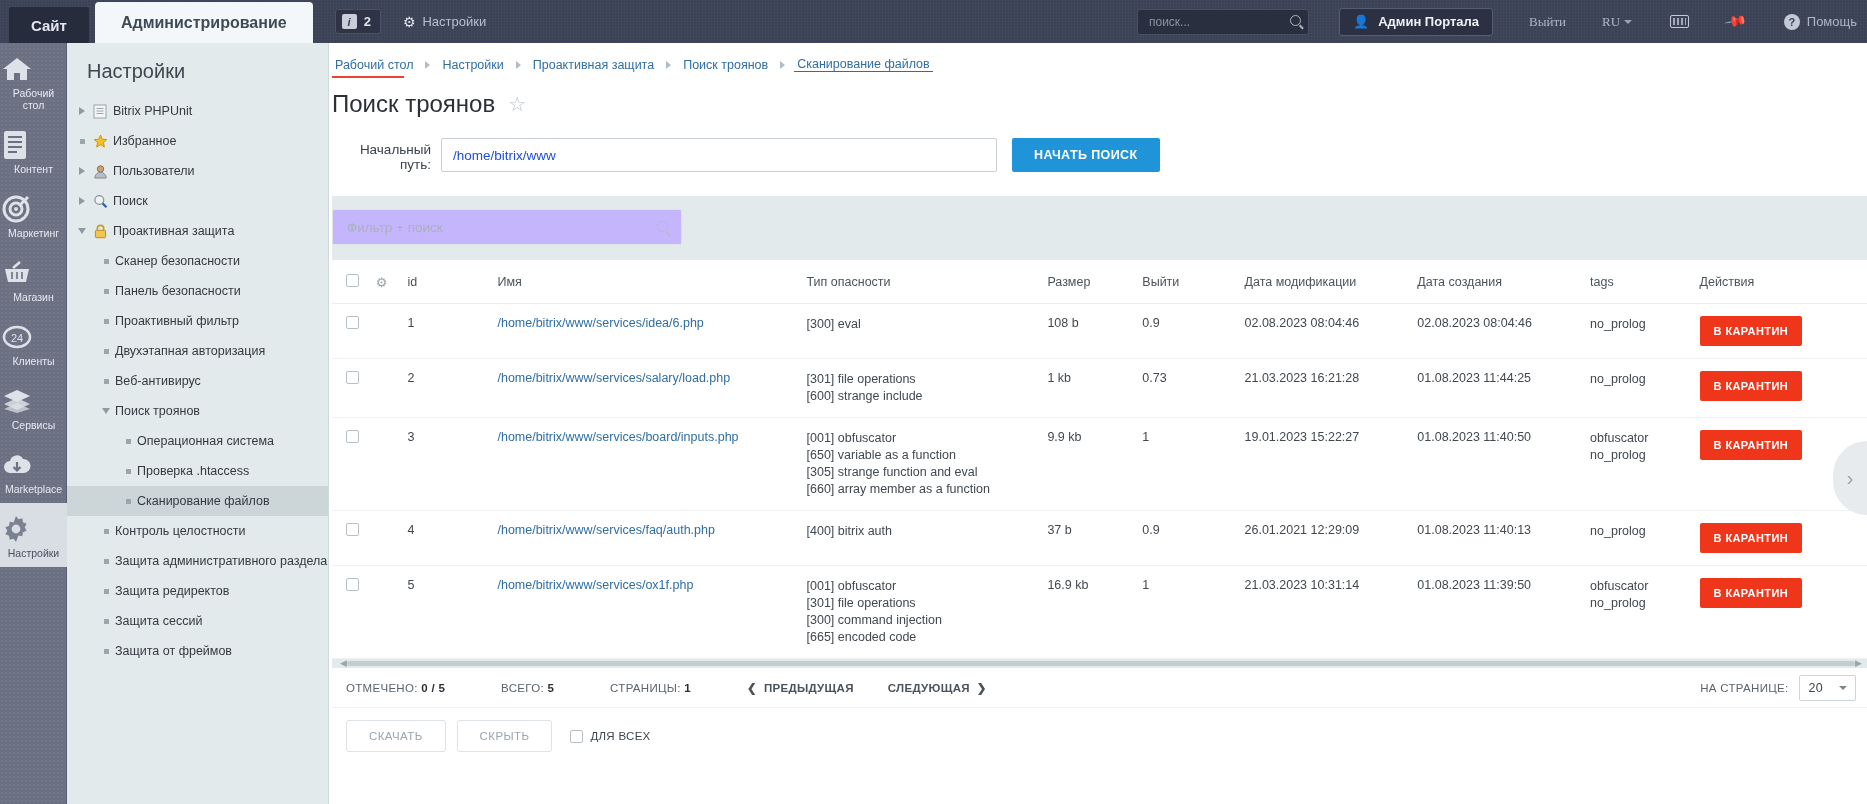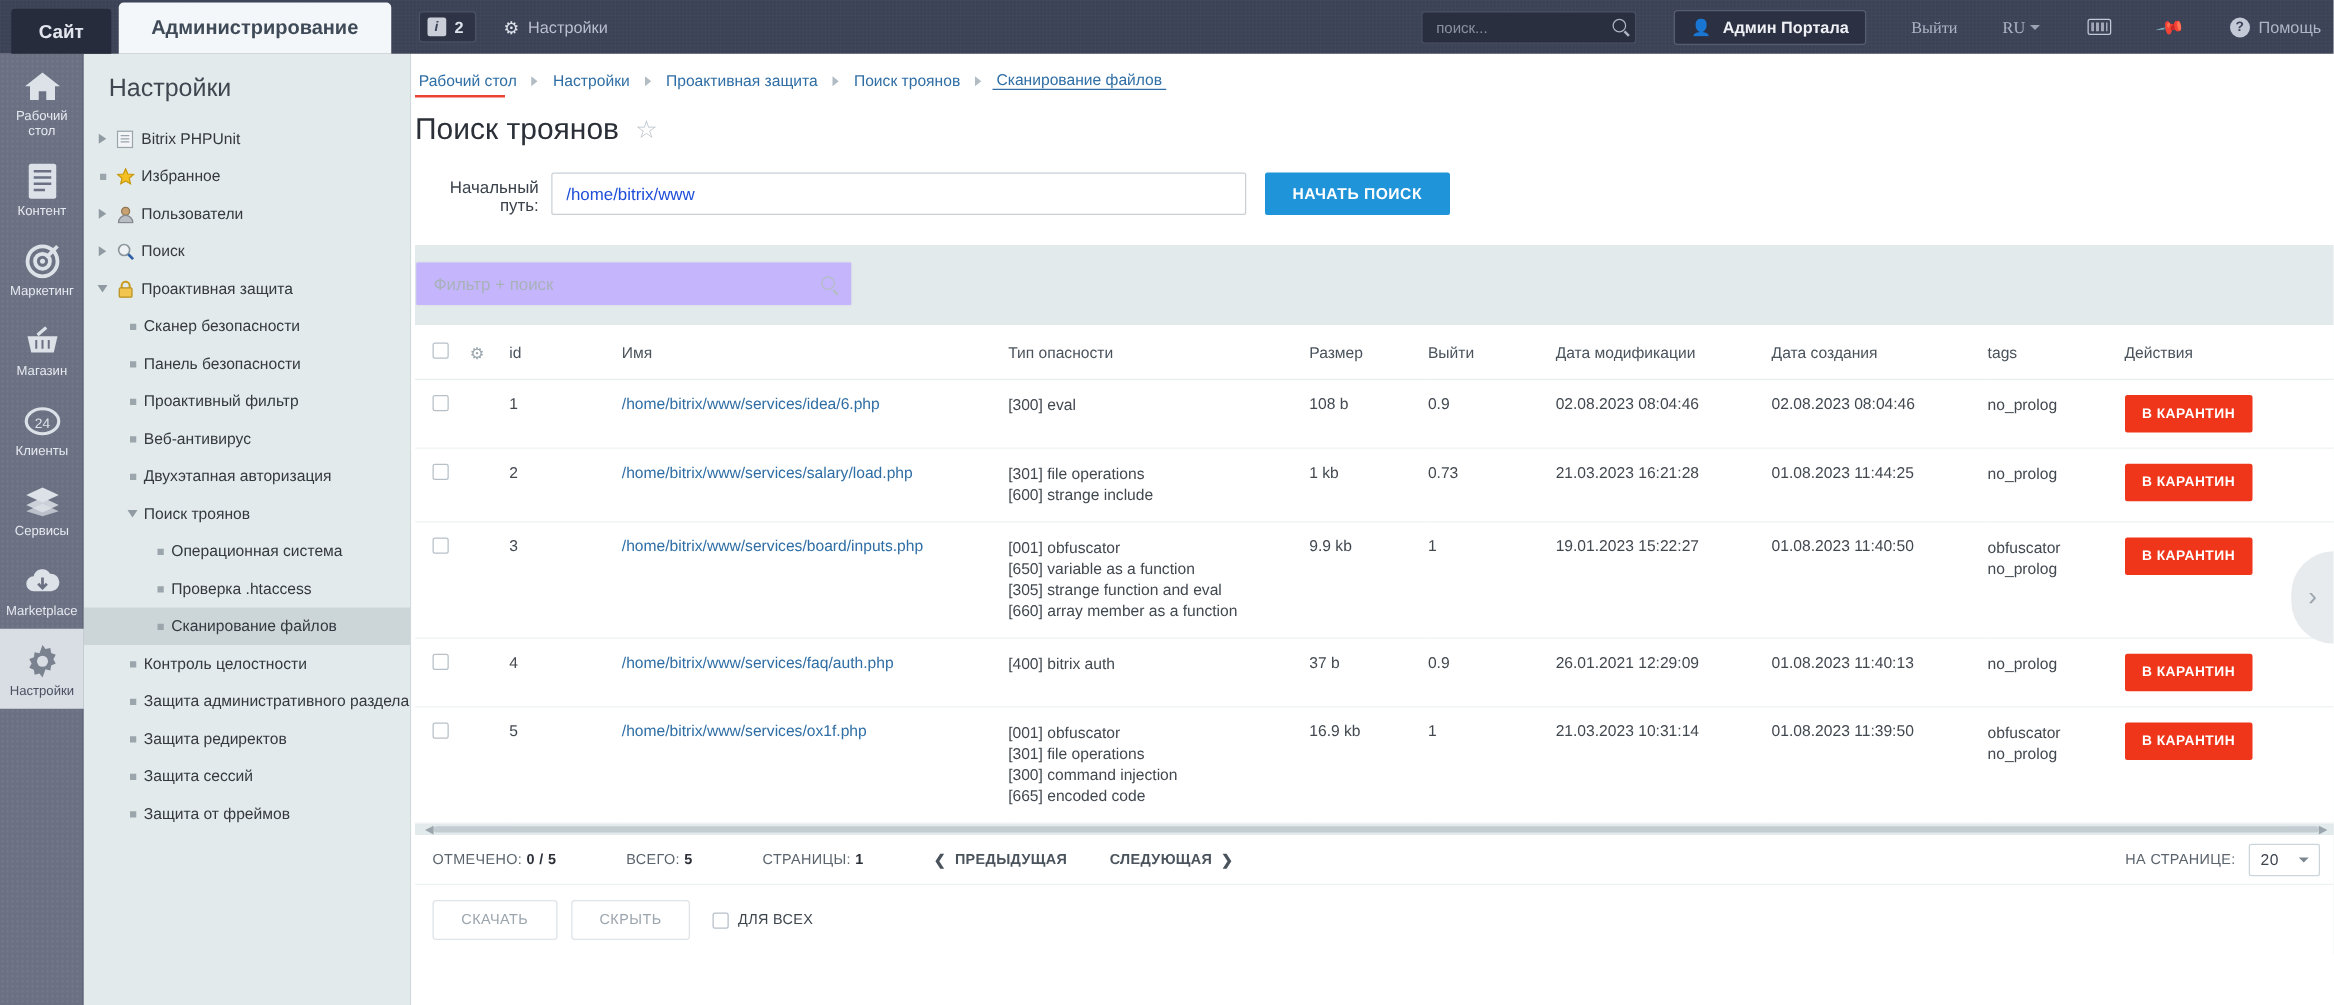--- a/index.html
+++ b/index.html
@@ -117,21 +117,21 @@
     background: #6b7183;
     background-image: radial-gradient(circle, rgba(255,255,255,.05) 1px, transparent 1px);
     background-size: 4px 4px;
     border-right: 1px solid #585e70;
   }
   .rail-item {
     width: 67px; padding: 11px 2px 8px; text-align: center;
     color: #e6e9f0; font-size: 10.5px; line-height: 12px;
   }
   .rail-item.active { background: #d9dde4; color: #4b5162; }
-  .rail-ico { height: 30px; display: flex; align-items: center; justify-content: center; margin-bottom: 3px; }
+  .rail-ico { height: 30px; display: flex; align-items: center; margin-bottom: 3px; }
   .rail-ico svg { display: block; }
 
   
   .treepanel {
     position: absolute; top: 43px; left: 67px; width: 262px; height: 761px;
     background: #e3eaec;
     border-right: 1px solid #cfd8da;
     overflow: hidden;
   }
   .tree-title {
@@ -496,27 +496,27 @@
       <div class="tree-row lvl2">
         <span class="tw">
           <span class="sq"></span>
         </span>
         <span class="tlabel">Проактивный фильтр</span>
       </div>
       <div class="tree-row lvl2">
         <span class="tw">
           <span class="sq"></span>
         </span>
+        <span class="tlabel">Двухэтапная авторизация</span>
+      </div>
+      <div class="tree-row lvl2">
+        <span class="tw">
+          <span class="sq"></span>
+        </span>
         <span class="tlabel">Веб-антивирус</span>
-      </div>
-      <div class="tree-row lvl2">
-        <span class="tw">
-          <span class="sq"></span>
-        </span>
-        <span class="tlabel">Двухэтапная авторизация</span>
       </div>
       <div class="tree-row lvl2">
         <span class="tw">
           <span class="tri-d"></span>
         </span>
         <span class="tlabel">Поиск троянов</span>
       </div>
       <div class="tree-row lvl3">
         <span class="tw">
           <span class="sq"></span>

